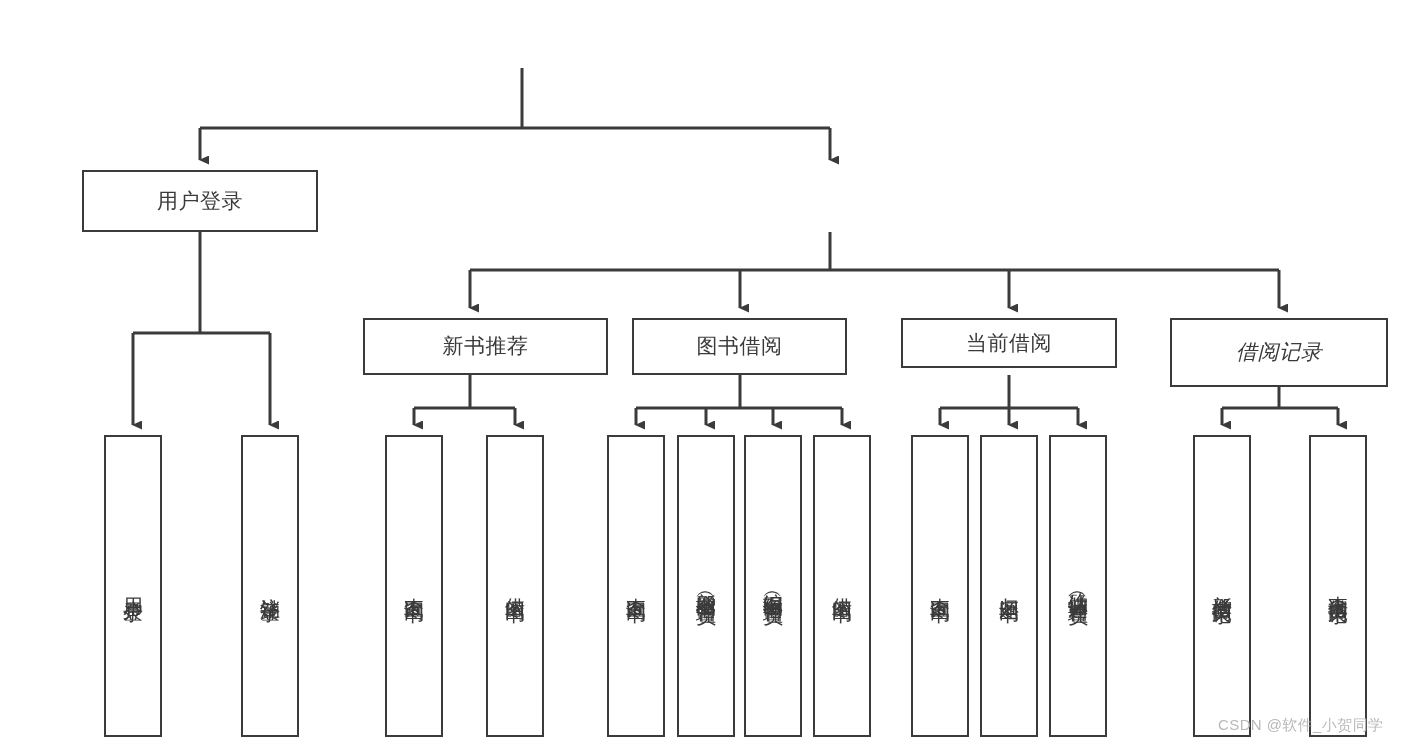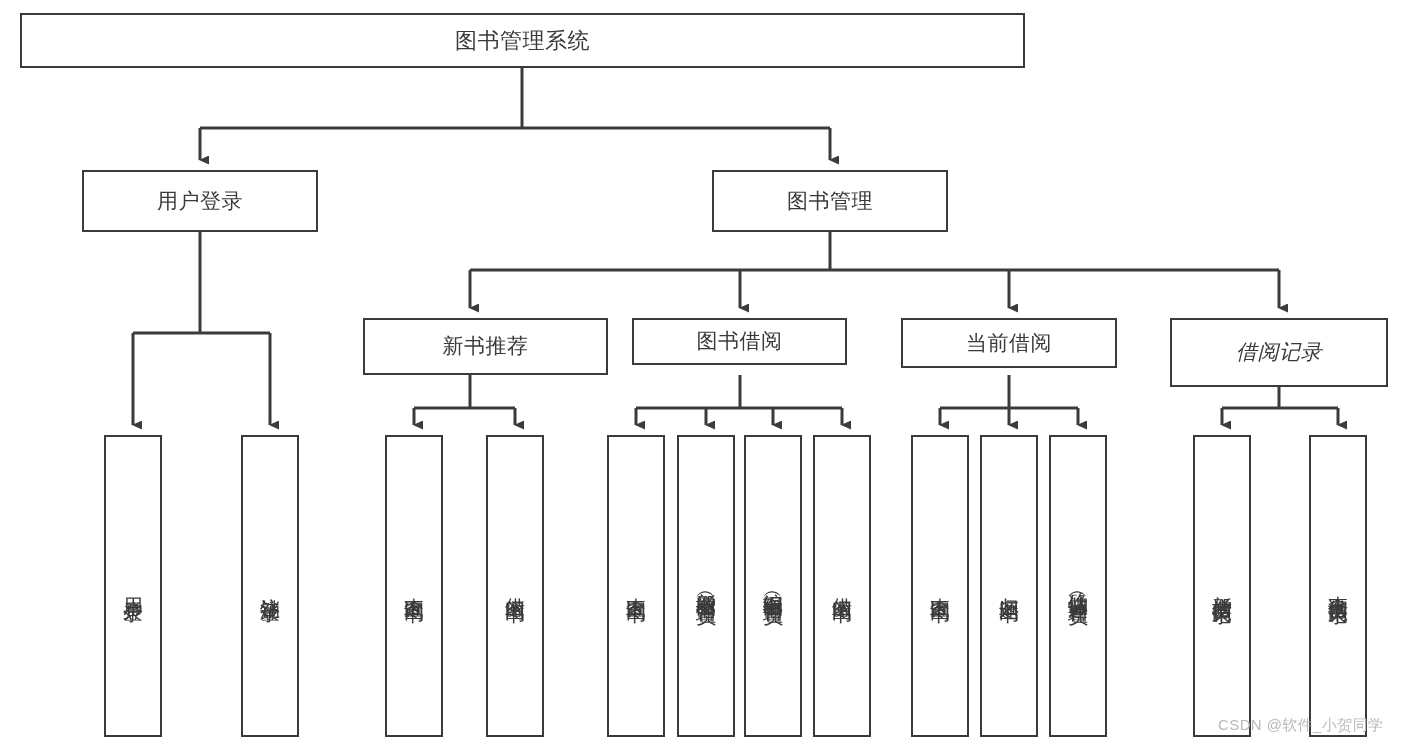--- a/index.html
+++ b/index.html
@@ -117,37 +117,31 @@
       <path d="M1009,408 L1009,425" marker-end="url(#arrowhead)"></path>
       <path d="M1078,408 L1078,425" marker-end="url(#arrowhead)"></path>
 
       <path d="M1279,375 L1279,408"></path>
       <path d="M1222,408 L1338,408"></path>
       <path d="M1222,408 L1222,425" marker-end="url(#arrowhead)"></path>
       <path d="M1338,408 L1338,425" marker-end="url(#arrowhead)"></path>
     </g>
   </svg>
 
-  <div class="node horizontal" id="root-node" style="left:20px; top:13px; width:1005px; height:55px;">
-    <span class="label">图书管理系统</span>
-  </div>
 
   <div class="node horizontal" style="left:82px; top:170px; width:236px; height:62px;">
     <span class="label">用户登录</span>
   </div>
 
-  <div class="node horizontal" style="left:712px; top:170px; width:236px; height:62px;">
-    <span class="label">图书管理</span>
-  </div>
 
   <div class="node horizontal" style="left:363px; top:318px; width:245px; height:57px;">
     <span class="label">新书推荐</span>
   </div>
 
-  <div class="node horizontal" style="left:632px; top:318px; width:215px; height:47px;">
+  <div class="node horizontal" style="left:632px; top:318px; width:215px; height:57px;">
     <span class="label">图书借阅</span>
   </div>
 
   <div class="node horizontal" style="left:901px; top:318px; width:216px; height:50px;">
     <span class="label">当前借阅</span>
   </div>
 
   <div class="node horizontal" style="left:1170px; top:318px; width:218px; height:69px;font-style:italic;">
     <span class="label">借阅记录</span>
   </div>

